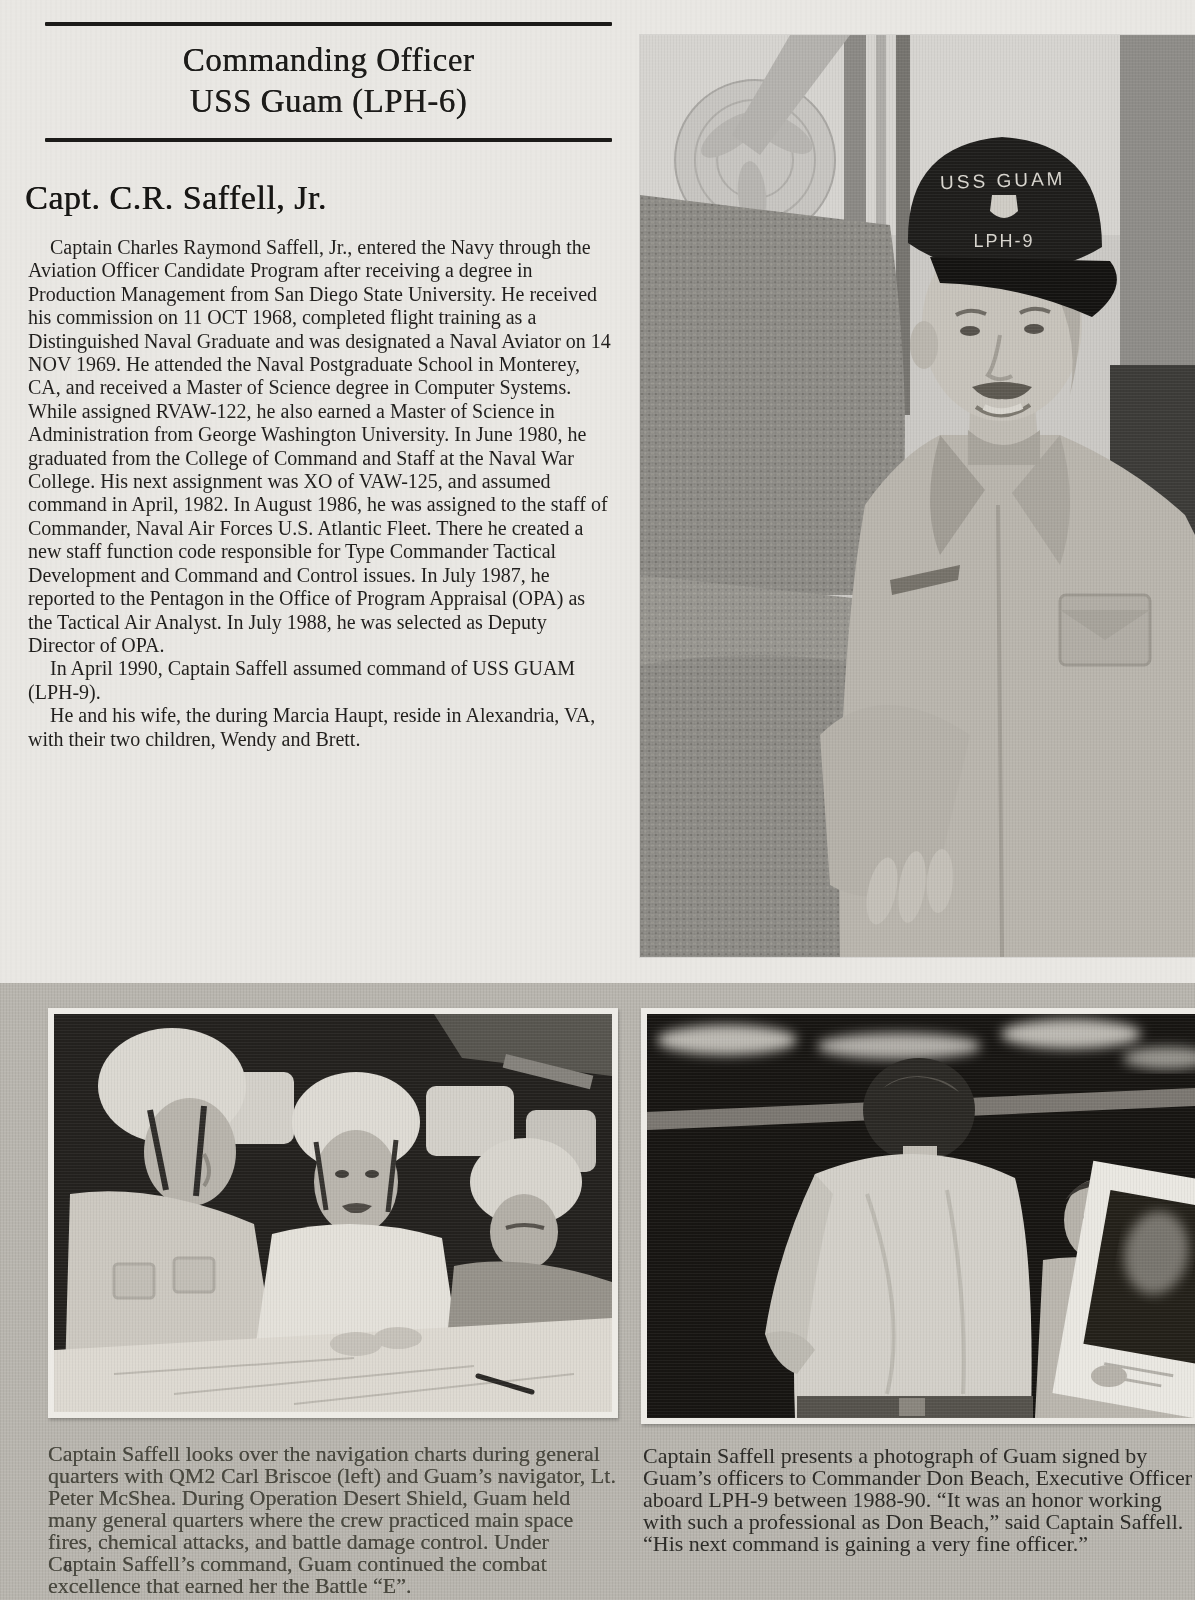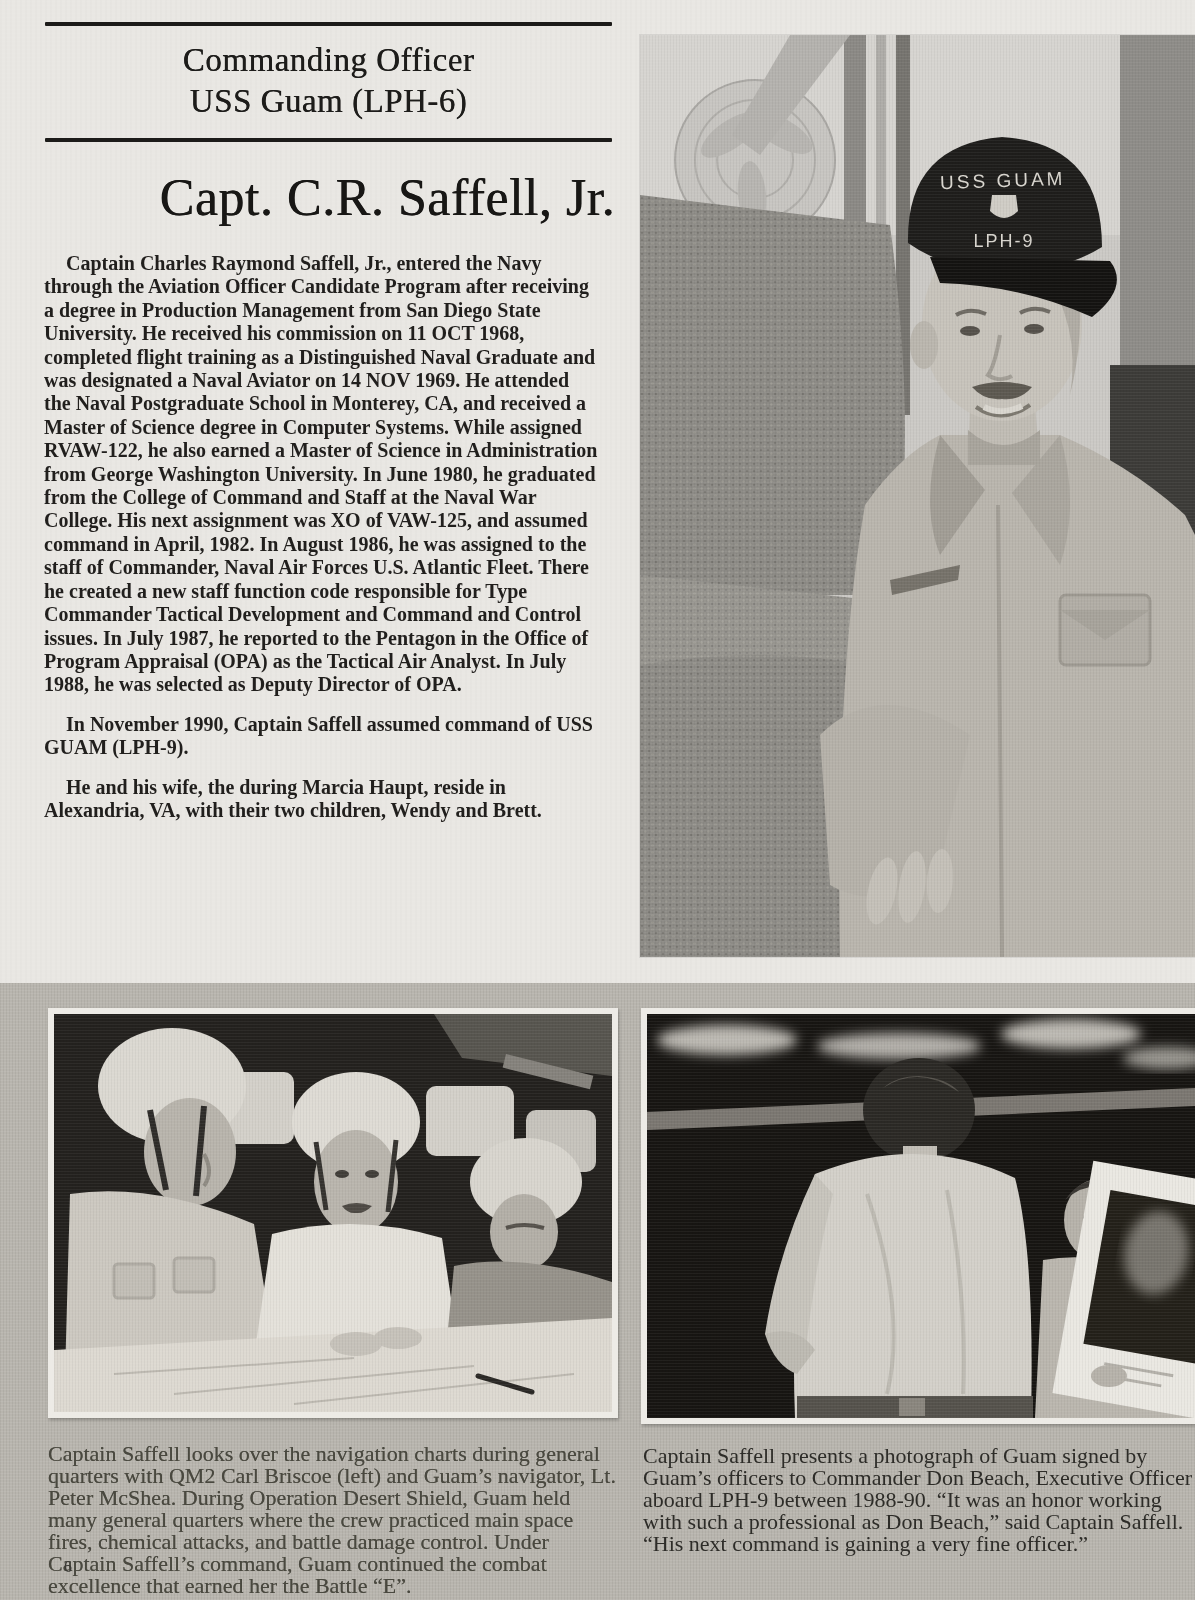--- a/index.html
+++ b/index.html
@@ -20,30 +20,30 @@
   .rule{height:4px;background:#1c1b19;border-radius:1px;}
   .rule.top{margin-bottom:14px;}
   .rule.bottom{margin-top:16px;}
   .header-title{
     text-align:center;color:#1d1c1a;
     font-size:33px;line-height:41px;letter-spacing:0.5px;
     text-shadow:0.35px 0 0 currentColor;
   }
   .main-title{
     position:absolute;left:25px;top:172px;width:590px;
-    text-align:right;color:#181715;
-    font-size:52px;line-height:52px;letter-spacing:0.5px;
+    text-align:left;color:#181715;
+    font-size:34px;line-height:52px;letter-spacing:0.5px;
     text-shadow:0.5px 0 0 currentColor;
   }
   
   .bio{
     position:absolute;left:28px;top:236px;width:586px;
     color:#211f1d;font-size:20px;line-height:23.4px;
   }
-  .bio p{margin:16px;text-indent:22px;font-weight:bold;}
+  .bio p{margin:0;text-indent:22px;}
   
   .photo{position:absolute;overflow:hidden;}
   .photo svg{display:block;}
   .photo::after{
     content:"";position:absolute;inset:0;pointer-events:none;
     background:
       repeating-linear-gradient(0deg, rgba(255,255,255,0.05) 0 1px, transparent 1px 3px),
       repeating-linear-gradient(90deg, rgba(0,0,0,0.04) 0 1px, transparent 1px 3px);
   }
   .photo-portrait{left:640px;top:35px;width:555px;height:922px;box-shadow:0 0 0 1px rgba(0,0,0,0.08);}
@@ -88,21 +88,21 @@
       <div>Commanding Officer</div>
       <div>USS Guam (LPH-6)</div>
     </div>
     <div class="rule bottom"></div>
   </div>
 
   <div class="main-title">Capt. C.R. Saffell, Jr.</div>
 
   <div class="bio">
     <p>Captain Charles Raymond Saffell, Jr., entered the Navy through the Aviation Officer Candidate Program after receiving a degree in Production Management from San Diego State University. He received his commission on 11 OCT 1968, completed flight training as a Distinguished Naval Graduate and was designated a Naval Aviator on 14 NOV 1969. He attended the Naval Postgraduate School in Monterey, CA, and received a Master of Science degree in Computer Systems. While assigned RVAW-122, he also earned a Master of Science in Administration from George Washington University. In June 1980, he graduated from the College of Command and Staff at the Naval War College. His next assignment was XO of VAW-125, and assumed command in April, 1982. In August 1986, he was assigned to the staff of Commander, Naval Air Forces U.S. Atlantic Fleet. There he created a new staff function code responsible for Type Commander Tactical Development and Command and Control issues. In July 1987, he reported to the Pentagon in the Office of Program Appraisal (OPA) as the Tactical Air Analyst. In July 1988, he was selected as Deputy Director of OPA.</p>
-    <p>In November 1990, Captain Saffell assumed command of USS GUAM (LPH-9).</p>
+    <p>In April 1990, Captain Saffell assumed command of USS GUAM (LPH-9).</p>
     <p>He and his wife, the during Marcia Haupt, reside in Alexandria, VA, with their two children, Wendy and Brett.</p>
   </div>
 
   <div class="photo photo-portrait">
     <svg width="555" height="922" viewBox="0 0 555 922" xmlns="http://www.w3.org/2000/svg">
       <defs>
         <pattern id="weave" width="7" height="7" patternUnits="userSpaceOnUse">
           <rect width="7" height="7" fill="#8d8b86"></rect>
           <circle cx="2" cy="2" r="1.3" fill="#7a7873"></circle>
           <circle cx="5.5" cy="5.5" r="1.3" fill="#9b9992"></circle>

